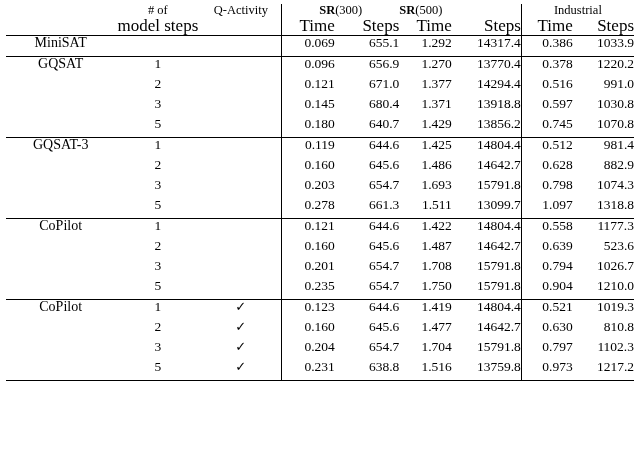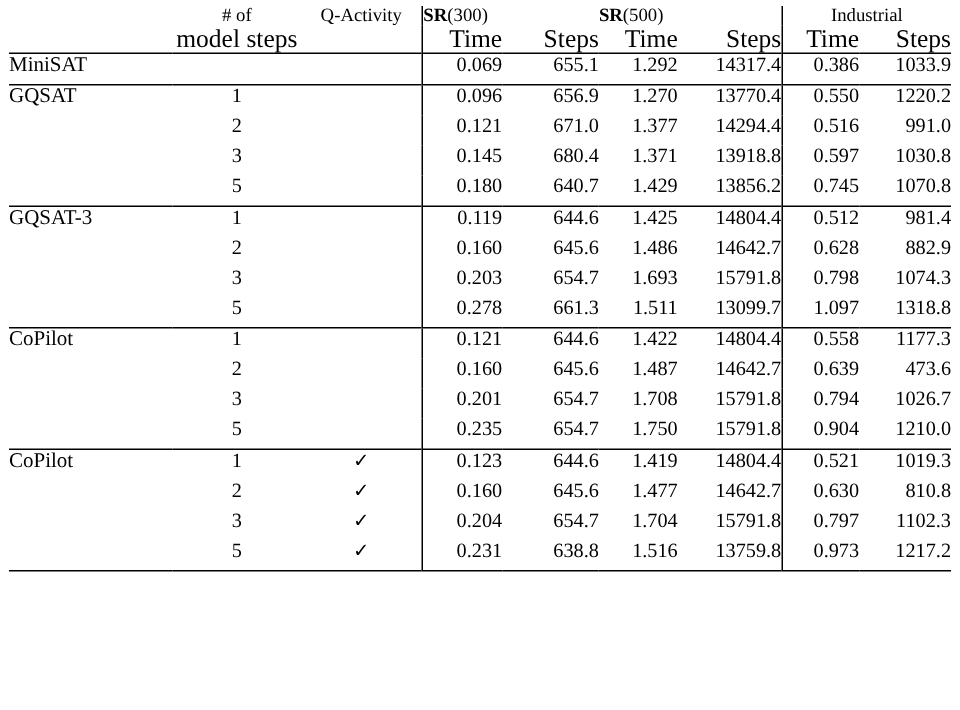--- a/index.html
+++ b/index.html
@@ -25,21 +25,21 @@
     font-size: 13.5px;
     line-height: 1.05;
   }
   table.results td, table.results th {
     padding: 0;
     font-weight: normal;
     vertical-align: baseline;
     white-space: nowrap;
   }
   
-  .c-method { width: 120px; text-align: left; padding-left: 4px; }
+  .c-method { width: 120px; text-align: center; padding-left: 4px; }
   .c-steps  { width: 86px;  text-align: center; }
   .c-qact   { width: 86px;  text-align: center; }
   .c-t1     { width: 56px;  text-align: right; padding-left: 12px;}
   .c-s1     { width: 70px;  text-align: right; padding-right: 4px;}
   .c-t2     { width: 56px;  text-align: right; padding-left: 14px;}
   .c-s2     { width: 74px;  text-align: right; padding-right: 4px;}
   .c-t3     { width: 54px;  text-align: right; padding-left: 14px;}
   .c-s3     { width: 66px;  text-align: right; padding-right: 2px;}
 
   .vline { border-left: 1px solid #000; }
@@ -87,21 +87,21 @@
       <col class="c-t2">
         <col class="c-s2">
       <col class="c-t3">
         <col class="c-s3">
     </colgroup>
     <tbody id="tbody">
         <tr class="row-h1">
           <td class="c-method"></td>
           <td class="c-steps small-head"># of</td>
           <td class="c-qact small-head">Q-Activity</td>
-          <td class="sr-head vline" colspan="2" style="text-align: left; margin-left: 12px;"><span class="sr">SR</span><span>(300)</span></td>
+          <td class="sr-head vline" colspan="2" style="text-align: center; margin-left: 12px;"><span class="sr">SR</span><span>(300)</span></td>
           <td class="sr-head" colspan="2" style=""><span class="sr">SR</span><span>(500)</span></td>
           <td class="ind-head vline" colspan="2" style="text-align: center;">Industrial</td>
         </tr>
         <tr class="row-h2">
           <td class="c-method"></td>
           <td class="c-steps small-head">model steps</td>
           <td class="c-qact"></td>
           <td class="c-t1 vline">Time</td>
           <td class="c-s1">Steps</td>
           <td class="c-t2">Time</td>
@@ -127,21 +127,21 @@
           <td colspan="9"></td>
         </tr>
         <tr class="data-row first-of-block">
           <td class="c-method method-name">GQSAT</td>
           <td class="c-steps">1</td>
           <td class="c-qact check"></td>
           <td class="c-t1 vline">0.096</td>
           <td class="c-s1">656.9</td>
           <td class="c-t2">1.270</td>
           <td class="c-s2">13770.4</td>
-          <td class="c-t3 vline">0.550</td>
+          <td class="c-t3 vline">0.378</td>
           <td class="c-s3">1220.2</td>
         </tr>
         <tr class="data-row">
           <td class="c-method method-name"></td>
           <td class="c-steps">2</td>
           <td class="c-qact check"></td>
           <td class="c-t1 vline">0.121</td>
           <td class="c-s1">671.0</td>
           <td class="c-t2">1.377</td>
           <td class="c-s2">14294.4</td>
@@ -233,21 +233,21 @@
         </tr>
         <tr class="data-row">
           <td class="c-method method-name"></td>
           <td class="c-steps">2</td>
           <td class="c-qact check"></td>
           <td class="c-t1 vline">0.160</td>
           <td class="c-s1">645.6</td>
           <td class="c-t2">1.487</td>
           <td class="c-s2">14642.7</td>
           <td class="c-t3 vline">0.639</td>
-          <td class="c-s3">473.6</td>
+          <td class="c-s3">523.6</td>
         </tr>
         <tr class="data-row">
           <td class="c-method method-name"></td>
           <td class="c-steps">3</td>
           <td class="c-qact check"></td>
           <td class="c-t1 vline">0.201</td>
           <td class="c-s1">654.7</td>
           <td class="c-t2">1.708</td>
           <td class="c-s2">15791.8</td>
           <td class="c-t3 vline">0.794</td>

